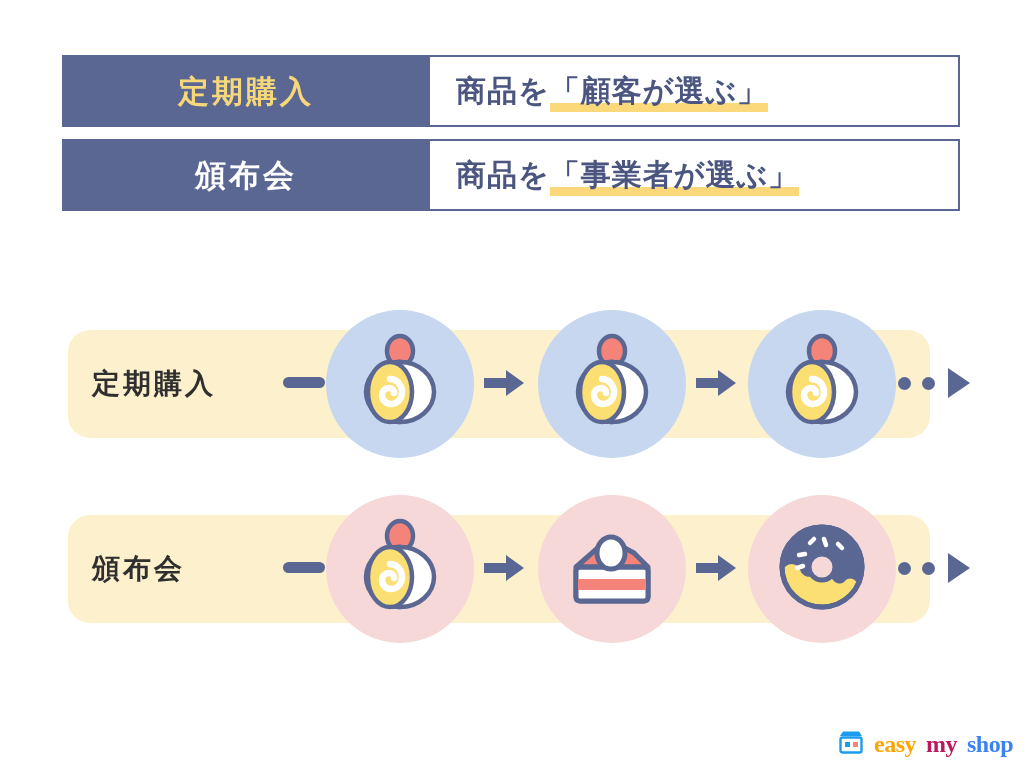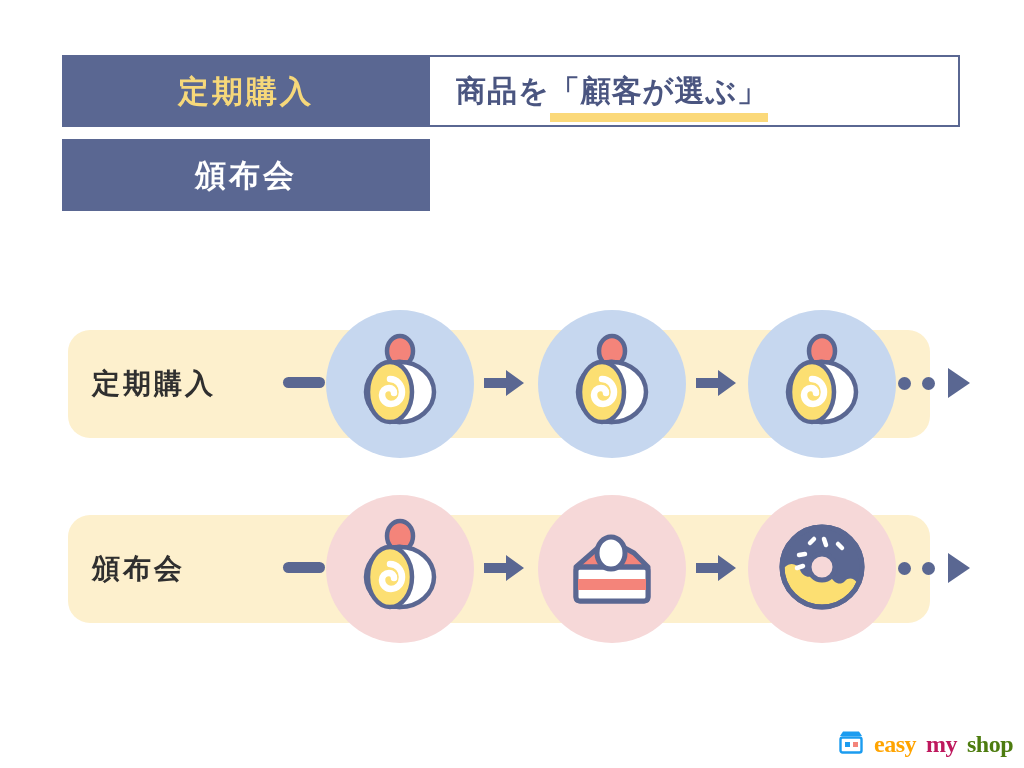--- a/index.html
+++ b/index.html
@@ -58,21 +58,21 @@
   .cmp-desc-text {
     font-size: 30px;
     font-weight: bold;
     color: #4a5580;
     letter-spacing: 1px;
     line-height: 1;
     white-space: nowrap;
   }
   .cmp-desc-text .hl {
     background: linear-gradient(to top, #fbd97a 0, #fbd97a 9px, transparent 9px);
-    padding-bottom: 15px;
+    padding-bottom: 5px;
   }
 
   
   #flow-diagram {
     position: absolute;
     left: 0;
     top: 300px;
     width: 1024px;
   }
   .flow-row {
@@ -173,39 +173,42 @@
     font-family: Liberation Serif, serif;
   }
   .logo-word {
     font-size: 24px;
     font-weight: bold;
     letter-spacing: -0.5px;
     line-height: 1;
   }
   .logo-easy { color: #ffa400; }
   .logo-my   { color: #be185d; }
-  .logo-shop { color: #4d7c0f; }
+  .logo-shop { color: #3b82f6; }
 </style>
 </head>
 <body>
 
 <div id="comparison-table">
 
   <div class="cmp-row">
     <div class="cmp-term accent">
       <span class="cmp-term-text">定期購入</span>
     </div>
     <div class="cmp-desc">
       <span class="cmp-desc-text"><span>商品を</span><span class="hl">「顧客が選ぶ」</span></span>
     </div>
   </div>
 
   <div class="cmp-row">
     <div class="cmp-term plain">
       <span class="cmp-term-text">頒布会</span>
+    </div>
+    <div class="cmp-desc">
+      <span class="cmp-desc-text"><span>商品を</span><span class="hl">「事業者が選ぶ」</span></span>
     </div>
   </div>
 
 </div>
 
 <div id="flow-diagram">
 
   <div class="flow-row row-a">
     <div class="flow-bar"></div>
 

